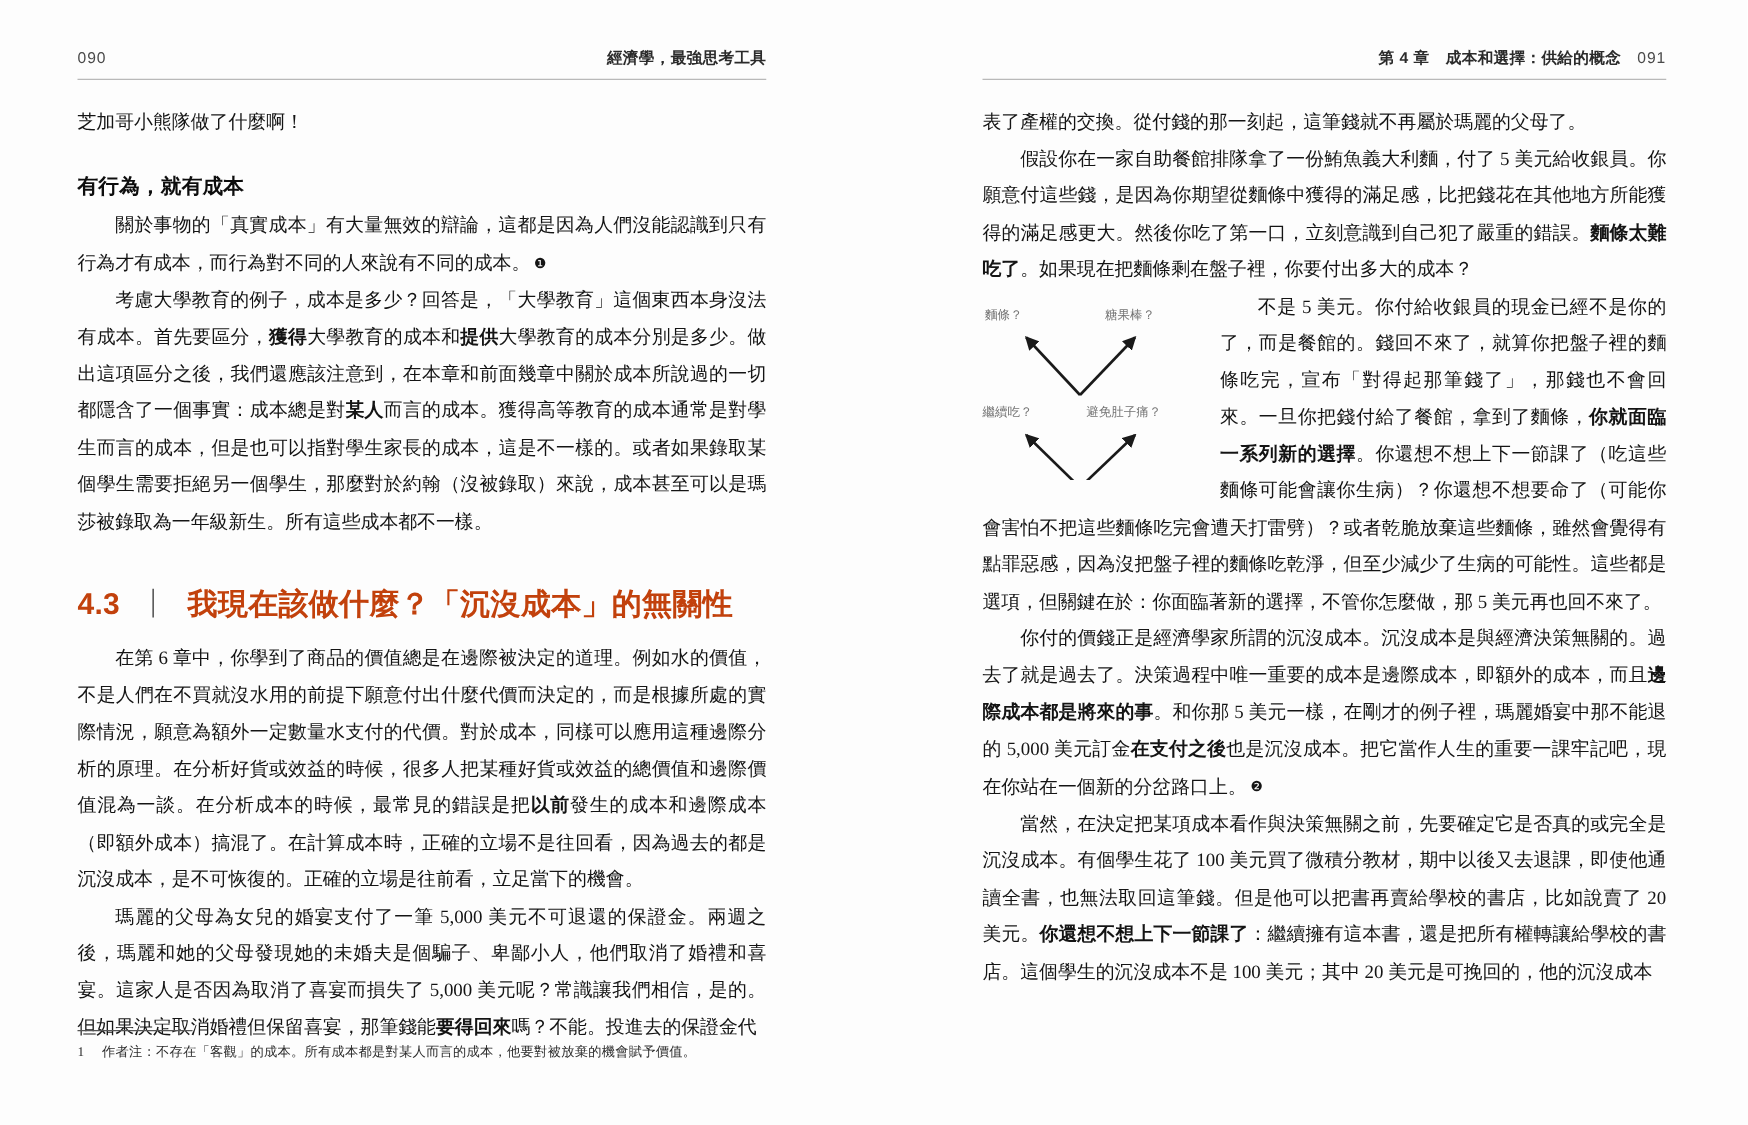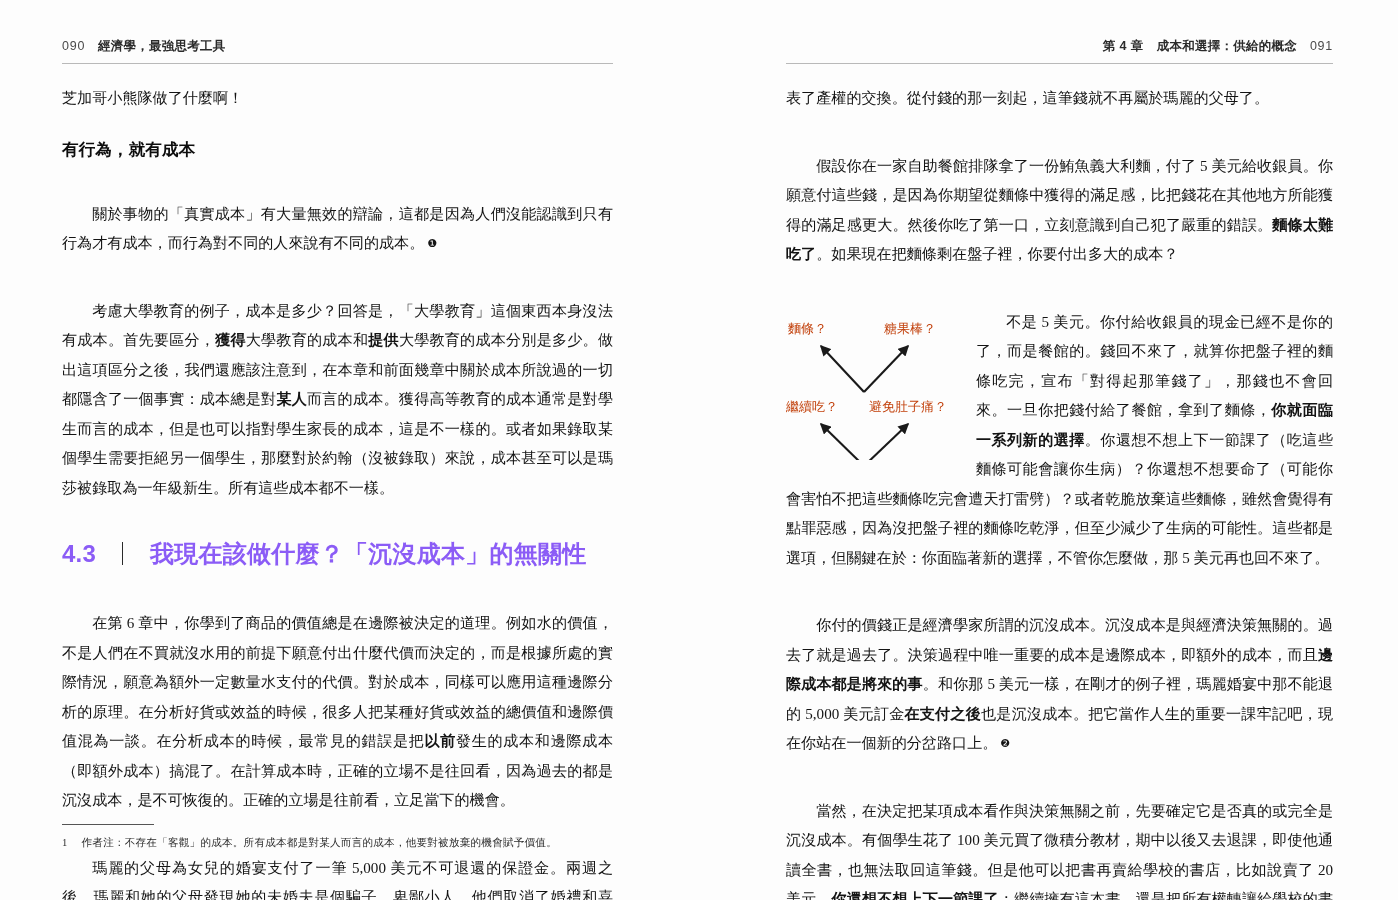--- a/index.html
+++ b/index.html
@@ -48,21 +48,21 @@
     height: 1px;
     background: #b9b9b9;
   }
   .runhead-inner {
     position: relative;
     display: flex;
     align-items: baseline;
     gap: 13px;
     white-space: nowrap;
   }
-  .runhead-left .runhead-inner  { justify-content: flex-start; }
+  .runhead-left .runhead-inner  { justify-content: space-between; }
   .runhead-right .runhead-inner { justify-content: flex-end; }
   .folio {
     font-family: "Liberation Sans", sans-serif;
     font-size: 12.5px;
     letter-spacing: .06em;
     color: #4a4a4a;
   }
   .runhead-title {
     font-family: "Liberation Sans", sans-serif;
     font-weight: bold;
@@ -82,42 +82,42 @@
     margin-top: 16px;
     font-size: 15.1px;
     line-height: 29.5px;
     text-align: justify;
     text-justify: inter-character;
     color: #141414;
   }
   p {
     margin: 0;
   }
-  p.indent { text-indent: 2em; margin-top: 38px; }
+  p.indent { text-indent: 2em; }
   p.flush  { text-indent: 0; }
   b, .b { font-weight: bold; }
 
   .sub-head {
     font-family: "Liberation Sans", sans-serif;
     font-weight: bold;
     font-size: 16.5px;
     line-height: 26px;
     letter-spacing: .01em;
     margin: 22px 0 5px 0;
     color: #0d0d0d;
   }
   .sub-head.tight-top { margin-top: 26px; }
 
   .section-head {
     font-family: "Liberation Sans", sans-serif;
     font-weight: bold;
     font-size: 24px;
     line-height: 34px;
     letter-spacing: .01em;
-    color: #8b5cf6;
+    color: #c2410c;
     margin: 34px 0 12px 0;
     display: flex;
     align-items: baseline;
     gap: 15px;
   }
   .sec-num { margin-right: 11px; }
   .sec-rule {
     display: inline-block;
     width: 1px;
     height: 23px;
@@ -165,22 +165,22 @@
     width: 176px;
     height: 146px;
     margin: 6px 14px 2px 0;
     position: relative;
     shape-outside: margin-box;
   }
   .figure-wrap svg { display: block; }
   .fig-label {
     position: absolute;
     font-family: Liberation Sans, sans-serif;
-    font-size: 13px;
-    color: #c2410c;
+    font-size: 10px;
+    color: #737373;
     white-space: nowrap;
   }
   .fig-l1 { left: 2px;   top: 0px; }
   .fig-l2 { left: 98px;  top: 0px; }
   .fig-l3 { left: 0px;   top: 78px; }
   .fig-l4 { left: 83px;  top: 78px; }
 
   .clearfix::after { content: ""; display: block; clear: both; }
 </style>
 </head>

